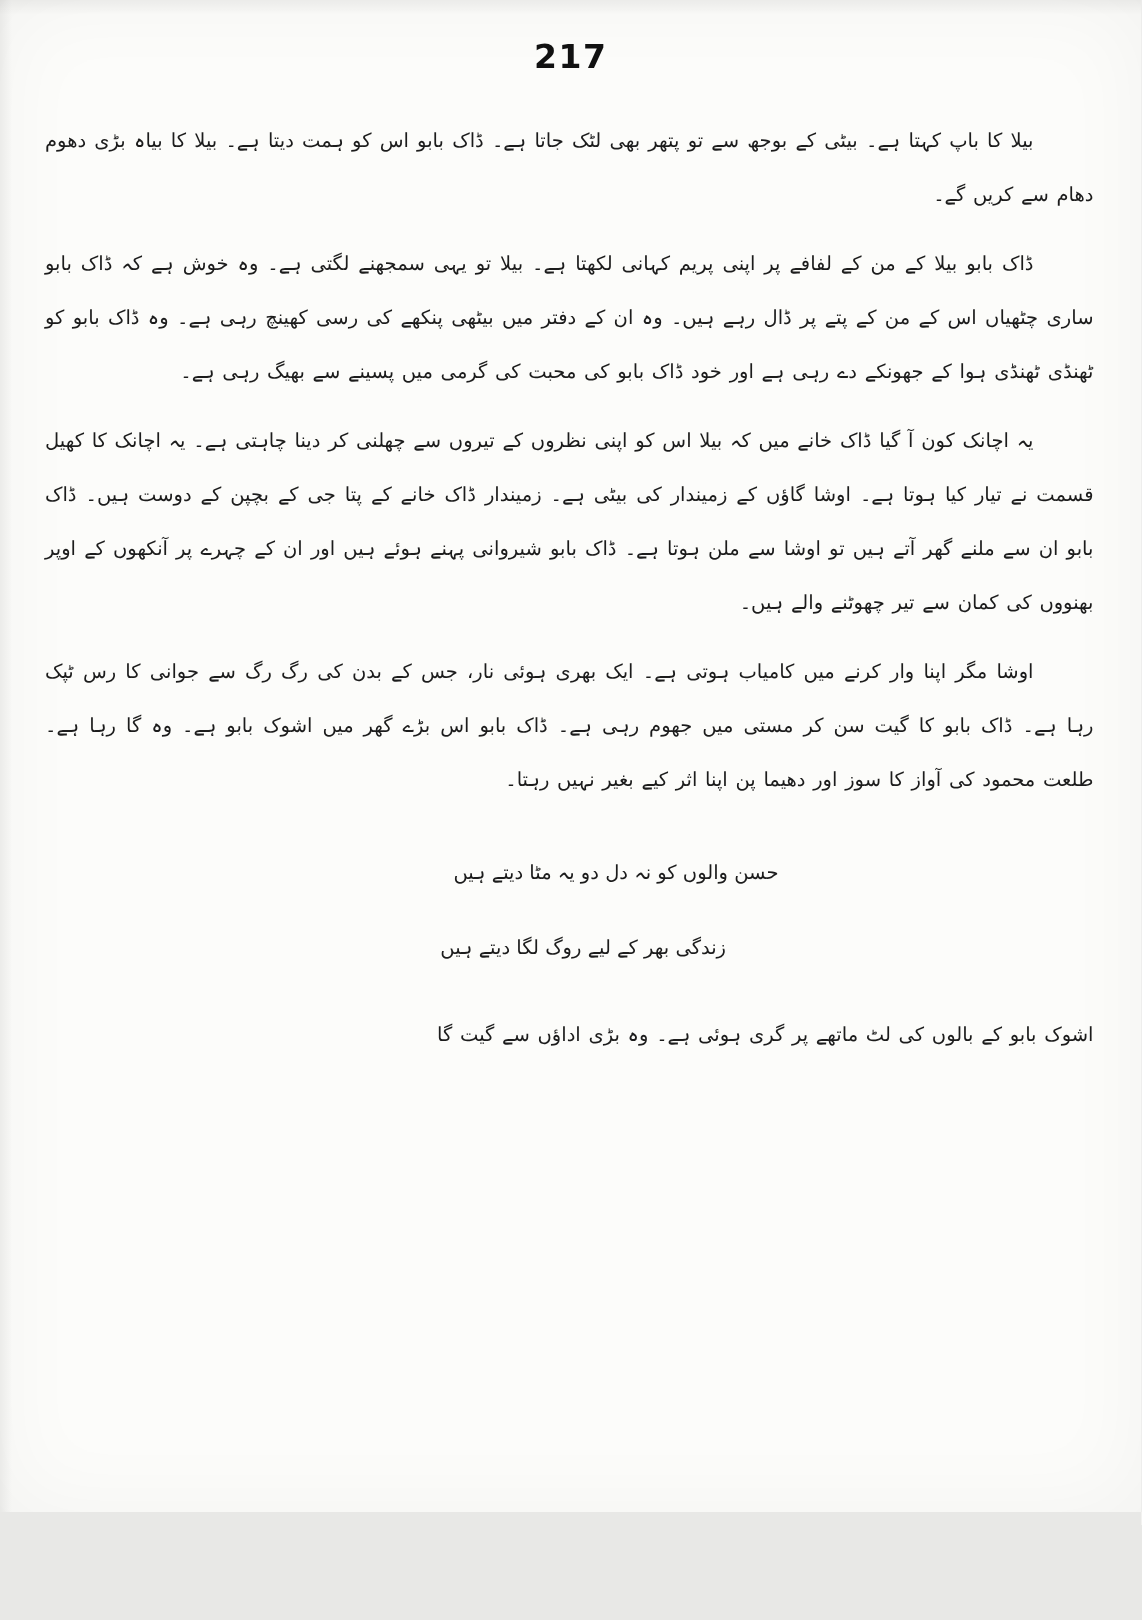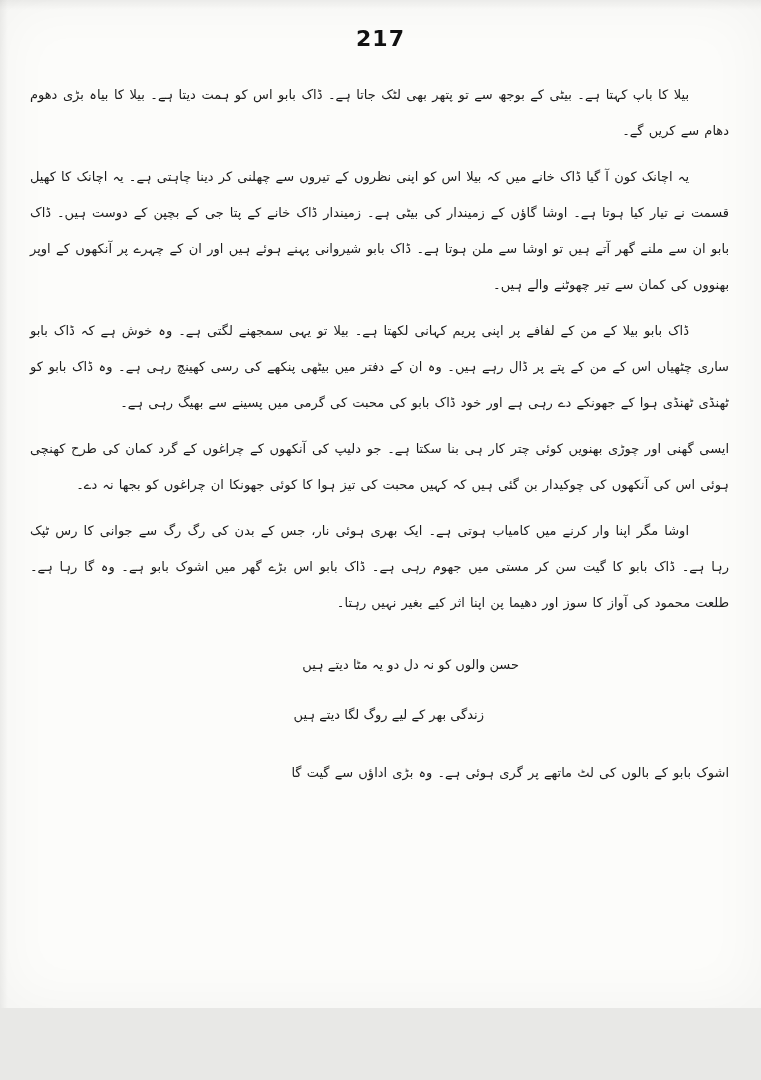--- a/index.html
+++ b/index.html
@@ -76,25 +76,24 @@
 <div class="page">
   <div class="scan-shade-top"></div>
   <div class="scan-shade-left"></div>
 
   <div class="page-number">217</div>
 
   <div class="content">
 
     <p class="para">بیلا کا باپ کہتا ہے۔ بیٹی کے بوجھ سے تو پتھر بھی لٹک جاتا ہے۔ ڈاک بابو اس کو ہمت دیتا ہے۔ بیلا کا بیاہ بڑی دھوم دھام سے کریں گے۔</p>
 
+    <p class="para">ڈاک بابو بیلا کے من کے لفافے پر اپنی پریم کہانی لکھتا ہے۔ بیلا تو یہی سمجھنے لگتی ہے۔ وہ خوش ہے کہ ڈاک بابو ساری چٹھیاں اس کے من کے پتے پر ڈال رہے ہیں۔ وہ ان کے دفتر میں بیٹھی پنکھے کی رسی کھینچ رہی ہے۔ وہ ڈاک بابو کو ٹھنڈی ٹھنڈی ہوا کے جھونکے دے رہی ہے اور خود ڈاک بابو کی محبت کی گرمی میں پسینے سے بھیگ رہی ہے۔</p>
+
     <p class="para">یہ اچانک کون آ گیا ڈاک خانے میں کہ بیلا اس کو اپنی نظروں کے تیروں سے چھلنی کر دینا چاہتی ہے۔ یہ اچانک کا کھیل قسمت نے تیار کیا ہوتا ہے۔ اوشا گاؤں کے زمیندار کی بیٹی ہے۔ زمیندار ڈاک خانے کے پتا جی کے بچپن کے دوست ہیں۔ ڈاک بابو ان سے ملنے گھر آتے ہیں تو اوشا سے ملن ہوتا ہے۔ ڈاک بابو شیروانی پہنے ہوئے ہیں اور ان کے چہرے پر آنکھوں کے اوپر بھنووں کی کمان سے تیر چھوٹنے والے ہیں۔</p>
 
-    <p class="para">ڈاک بابو بیلا کے من کے لفافے پر اپنی پریم کہانی لکھتا ہے۔ بیلا تو یہی سمجھنے لگتی ہے۔ وہ خوش ہے کہ ڈاک بابو ساری چٹھیاں اس کے من کے پتے پر ڈال رہے ہیں۔ وہ ان کے دفتر میں بیٹھی پنکھے کی رسی کھینچ رہی ہے۔ وہ ڈاک بابو کو ٹھنڈی ٹھنڈی ہوا کے جھونکے دے رہی ہے اور خود ڈاک بابو کی محبت کی گرمی میں پسینے سے بھیگ رہی ہے۔</p>
-
-    <p class="para no-indent">ایسی گھنی اور چوڑی بھنویں کوئی چتر کار ہی بنا سکتا ہے۔ جو دلیپ کی آنکھوں کے چراغوں کے گرد کمان کی طرح کھنچی ہوئی اس کی آنکھوں کی چوکیدار بن گئی ہیں کہ کہیں محبت کی تیز ہوا کا کوئی جھونکا ان چراغوں کو بجھا نہ دے۔</p>
 
     <p class="para">اوشا مگر اپنا وار کرنے میں کامیاب ہوتی ہے۔ ایک بھری ہوئی نار، جس کے بدن کی رگ رگ سے جوانی کا رس ٹپک رہا ہے۔ ڈاک بابو کا گیت سن کر مستی میں جھوم رہی ہے۔ ڈاک بابو اس بڑے گھر میں اشوک بابو ہے۔ وہ گا رہا ہے۔ طلعت محمود کی آواز کا سوز اور دھیما پن اپنا اثر کیے بغیر نہیں رہتا۔</p>
 
     <div class="verse-block">
       <p class="verse-line v1">حسن والوں کو نہ دل دو یہ مٹا دیتے ہیں</p>
       <p class="verse-line v2">زندگی بھر کے لیے روگ لگا دیتے ہیں</p>
     </div>
 
     <p class="para no-indent closing">اشوک بابو کے بالوں کی لٹ ماتھے پر گری ہوئی ہے۔ وہ بڑی اداؤں سے گیت گا</p>
 

